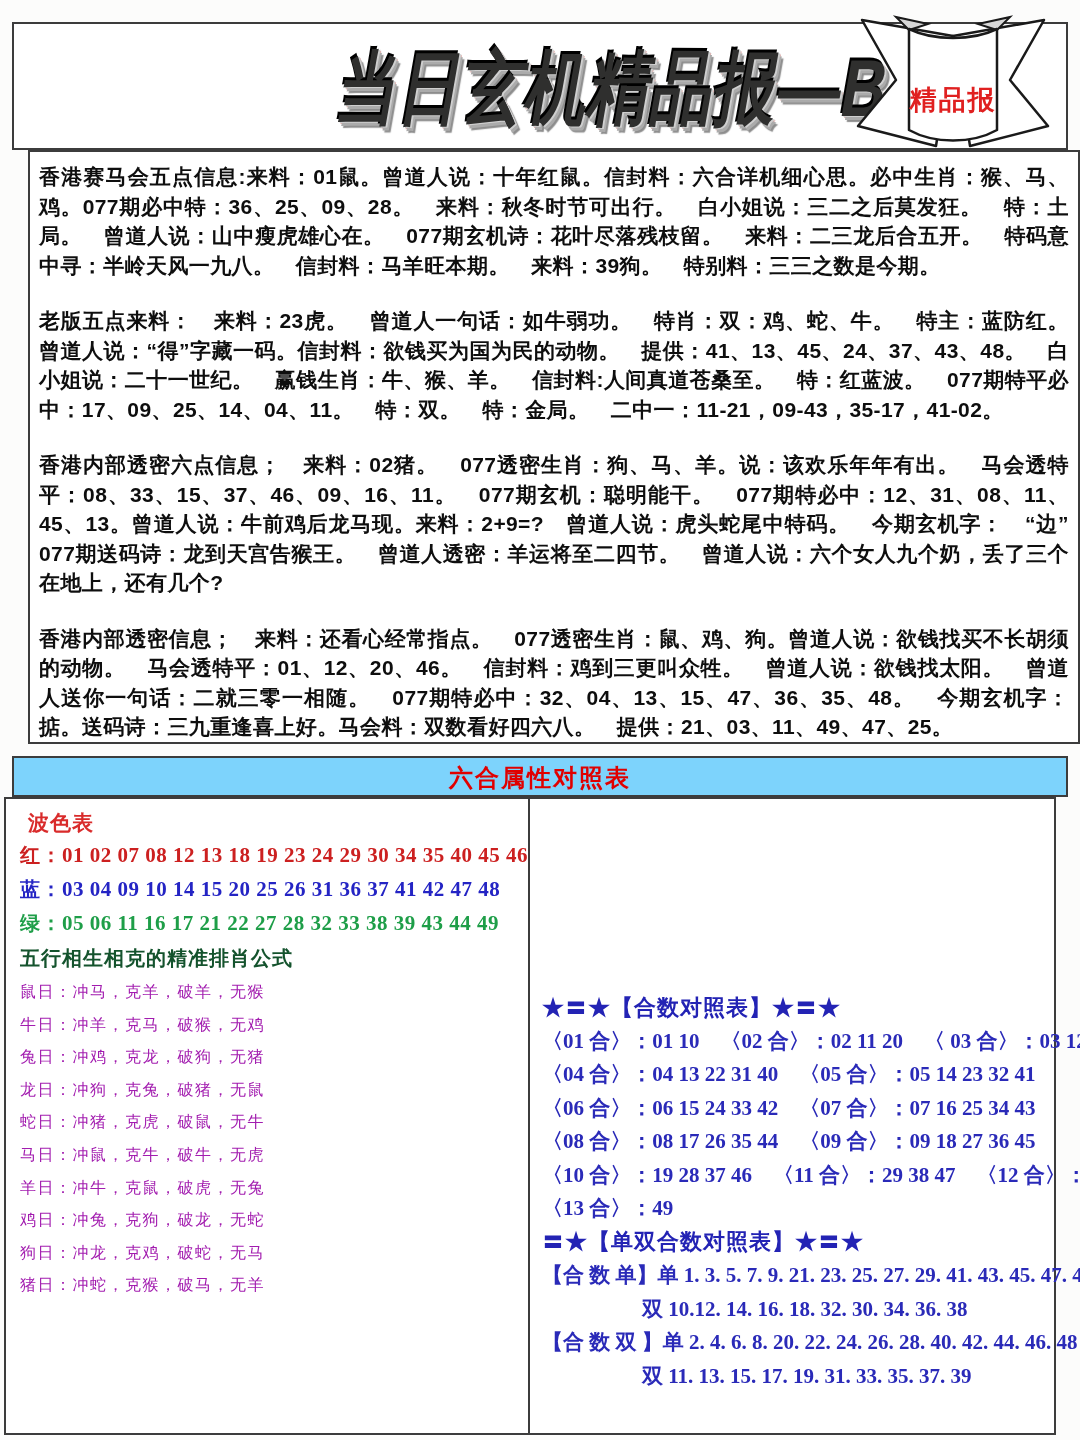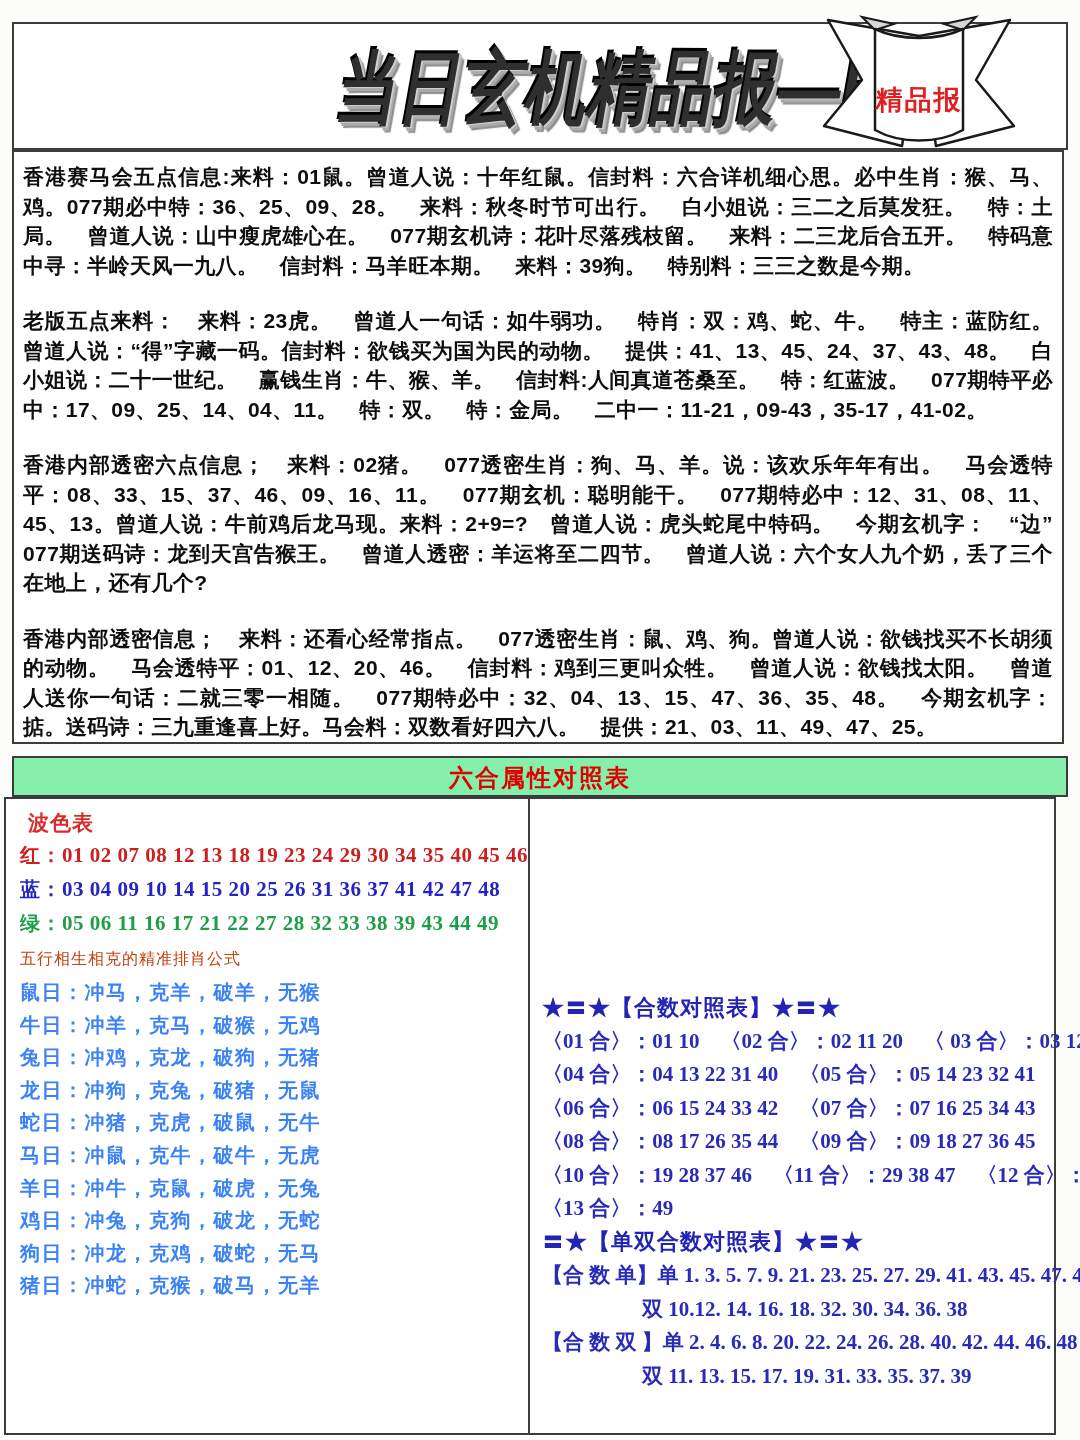--- a/index.html
+++ b/index.html
@@ -21,44 +21,44 @@
     font-size:62px;font-weight:bold;white-space:nowrap;
     transform:skewX(-10deg) scaleY(1.3);transform-origin:left top;
     color:#2f2f2e;letter-spacing:1px;
     text-shadow:
       -2px -2px 0 #000,
       2px 1px 0 #cfcfcf,
       4px 3px 0 #ababab,
       6px 5px 1px #8d8d8d,
       3px 2px 0 #dfb0ae;
   }
-  .ribbon{position:absolute;left:816px;top:10px;width:206px;height:152px;z-index:5;}
+  .ribbon{position:absolute;left:850px;top:10px;width:206px;height:152px;z-index:5;}
   .ribbon svg{position:absolute;inset:0;}
   .ribbon-text{
     position:absolute;left:0;top:72px;width:100%;text-align:center;
     color:#e02020;font-size:27px;font-weight:bold;letter-spacing:2px;
   }
 
   
   .main-box{
-    position:absolute;left:12px;top:150px;width:1052px;height:594px;
+    position:absolute;left:28px;top:150px;width:1052px;height:594px;
     border:2px solid #3c3c3c;background:#fff;
     padding:10px 9px 0 9px;box-sizing:border-box;
   }
   .main-box p{
     margin:0 0 26px 0;
     font-size:21px;font-weight:bold;color:#0e0e0e;
     line-height:29.5px;letter-spacing:0.4px;text-align:justify;
     font-family:"Liberation Sans",sans-serif;
   }
 
   
   .section-bar{
     position:absolute;left:12px;top:756px;width:1052px;height:37px;
-    border:2px solid #3c3c3c;background:#86efac;
+    border:2px solid #3c3c3c;background:#7dd3fc;
     text-align:center;
   }
   .section-bar span{
     display:inline-block;margin-top:4px;
     color:#e00000;font-size:24px;font-weight:bold;letter-spacing:2px;
   }
 
   
   .bottom-box{
     position:absolute;left:4px;top:797px;width:1052px;height:638px;
@@ -74,22 +74,22 @@
   }
 
   .bose-title{color:#d92b2b;font-size:21px;font-weight:bold;line-height:33px;padding-left:8px;letter-spacing:1px;}
   .crow{line-height:33px;white-space:nowrap;}
   .crow .lbl{font-size:20px;font-weight:bold;letter-spacing:1px;}
   .crow .nums{font-family:"Liberation Serif",serif;font-size:21px;font-weight:bold;letter-spacing:0.5px;margin-top:22px;}
   .crow.red .lbl,.crow.red .nums{color:#cc2020;}
   .crow.blue .lbl,.crow.blue .nums{color:#2424c4;}
   .crow.green .lbl,.crow.green .nums{color:#1e9e48;}
 
-  .formula-title{color:#c2410c;font-size:16px;font-weight:normal;line-height:35px;letter-spacing:1px;}
-  .fline{color:#3b82f6;font-size:20px;font-weight:bold;line-height:32.6px;letter-spacing:1.5px;}
+  .formula-title{color:#14532d;font-size:20px;font-weight:bold;line-height:35px;letter-spacing:1px;}
+  .fline{color:#a21caf;font-size:16px;font-weight:normal;line-height:32.6px;letter-spacing:1.5px;}
 
   .hesu-title,.ds-title{color:#2323b4;font-size:22px;font-weight:bold;line-height:34px;letter-spacing:1px;}
   .hline,.dline{
     color:#2a2ab8;font-family:"Liberation Serif",serif;
     font-size:21px;font-weight:bold;line-height:33.4px;white-space:nowrap;
   }
   .dline.indent{padding-left:100px;}
 </style>
 </head>
 <body>

